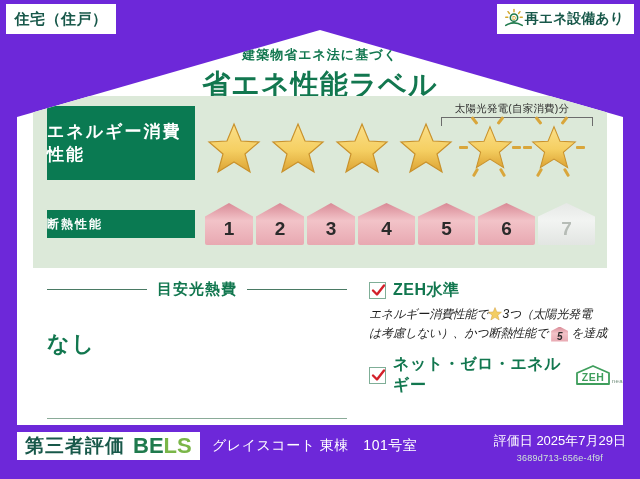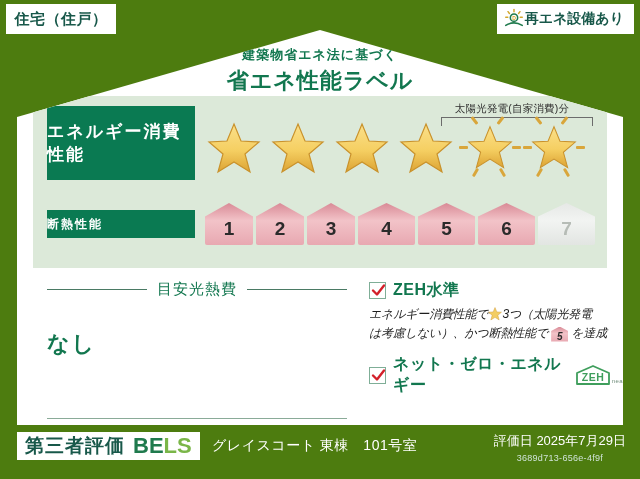--- a/index.html
+++ b/index.html
@@ -3,21 +3,21 @@
 <meta charset="utf-8">
 <style>
   * { box-sizing: border-box; margin: 0; padding: 0; }
   html, body {
     width: 640px; height: 479px;
     font-family: "Liberation Sans", "DejaVu Sans", sans-serif;
   }
   #root {
     position: relative;
     width: 640px; height: 479px;
-    background: #4d7c0f;
+    background: #6d28d9;
     overflow: hidden;
   }
 
   
   .cat-tag {
     position: absolute; left: 6px; top: 4px;
     width: 110px; height: 30px;
     background: #ffffff;
     display: flex; align-items: center; justify-content: center;
     color: #18584a; font-size: 15px; font-weight: bold;
@@ -41,21 +41,21 @@
     background: #ffffff;
     clip-path: polygon(0% 22%, 50% 0%, 100% 22%, 100% 100%, 0% 100%);
   }
 
   
   .title-wrap {
     position: absolute; left: 0; top: 16px; width: 606px;
     text-align: center; color: #12774f;
   }
   .title-sub { font-size: 13px; font-weight: bold; letter-spacing: 1px; }
-  .title-main { font-size: 22px; font-weight: bold; letter-spacing: 1px; margin-top: 2px; }
+  .title-main { font-size: 28px; font-weight: bold; letter-spacing: 1px; margin-top: 2px; }
 
   
   .panel {
     position: absolute; left: 16px; top: 66px;
     width: 574px; height: 172px;
     background: #dce9d9;
   }
 
   .row { position: absolute; left: 0; width: 574px; display: flex; align-items: center; }
   .row-energy { top: 8px;  height: 78px; }
@@ -118,21 +118,21 @@
     background: linear-gradient(#e6e8e6, #f2f4f2 42%, #e2e5e2);
     color: #b6bcb6;
   }
 
   
   .lower-left {
     position: absolute; left: 30px; top: 250px; width: 300px;
   }
   .cost-head {
     display: flex; align-items: center; gap: 10px;
-    color: #12774f; font-size: 15px; font-weight: normal; letter-spacing: 1px;
+    color: #12774f; font-size: 15px; font-weight: bold; letter-spacing: 1px;
   }
   .cost-head .rule { flex: 1; height: 1px; background: #4a7a64; }
   .cost-value {
     margin-top: 30px; text-align: left;
     color: #12774f; font-size: 22px; font-weight: bold; letter-spacing: 2px;
   }
   .cost-bottomrule {
     position: absolute; left: 0; top: 138px; width: 300px; height: 1px; background: #8aab98;
   }
 

